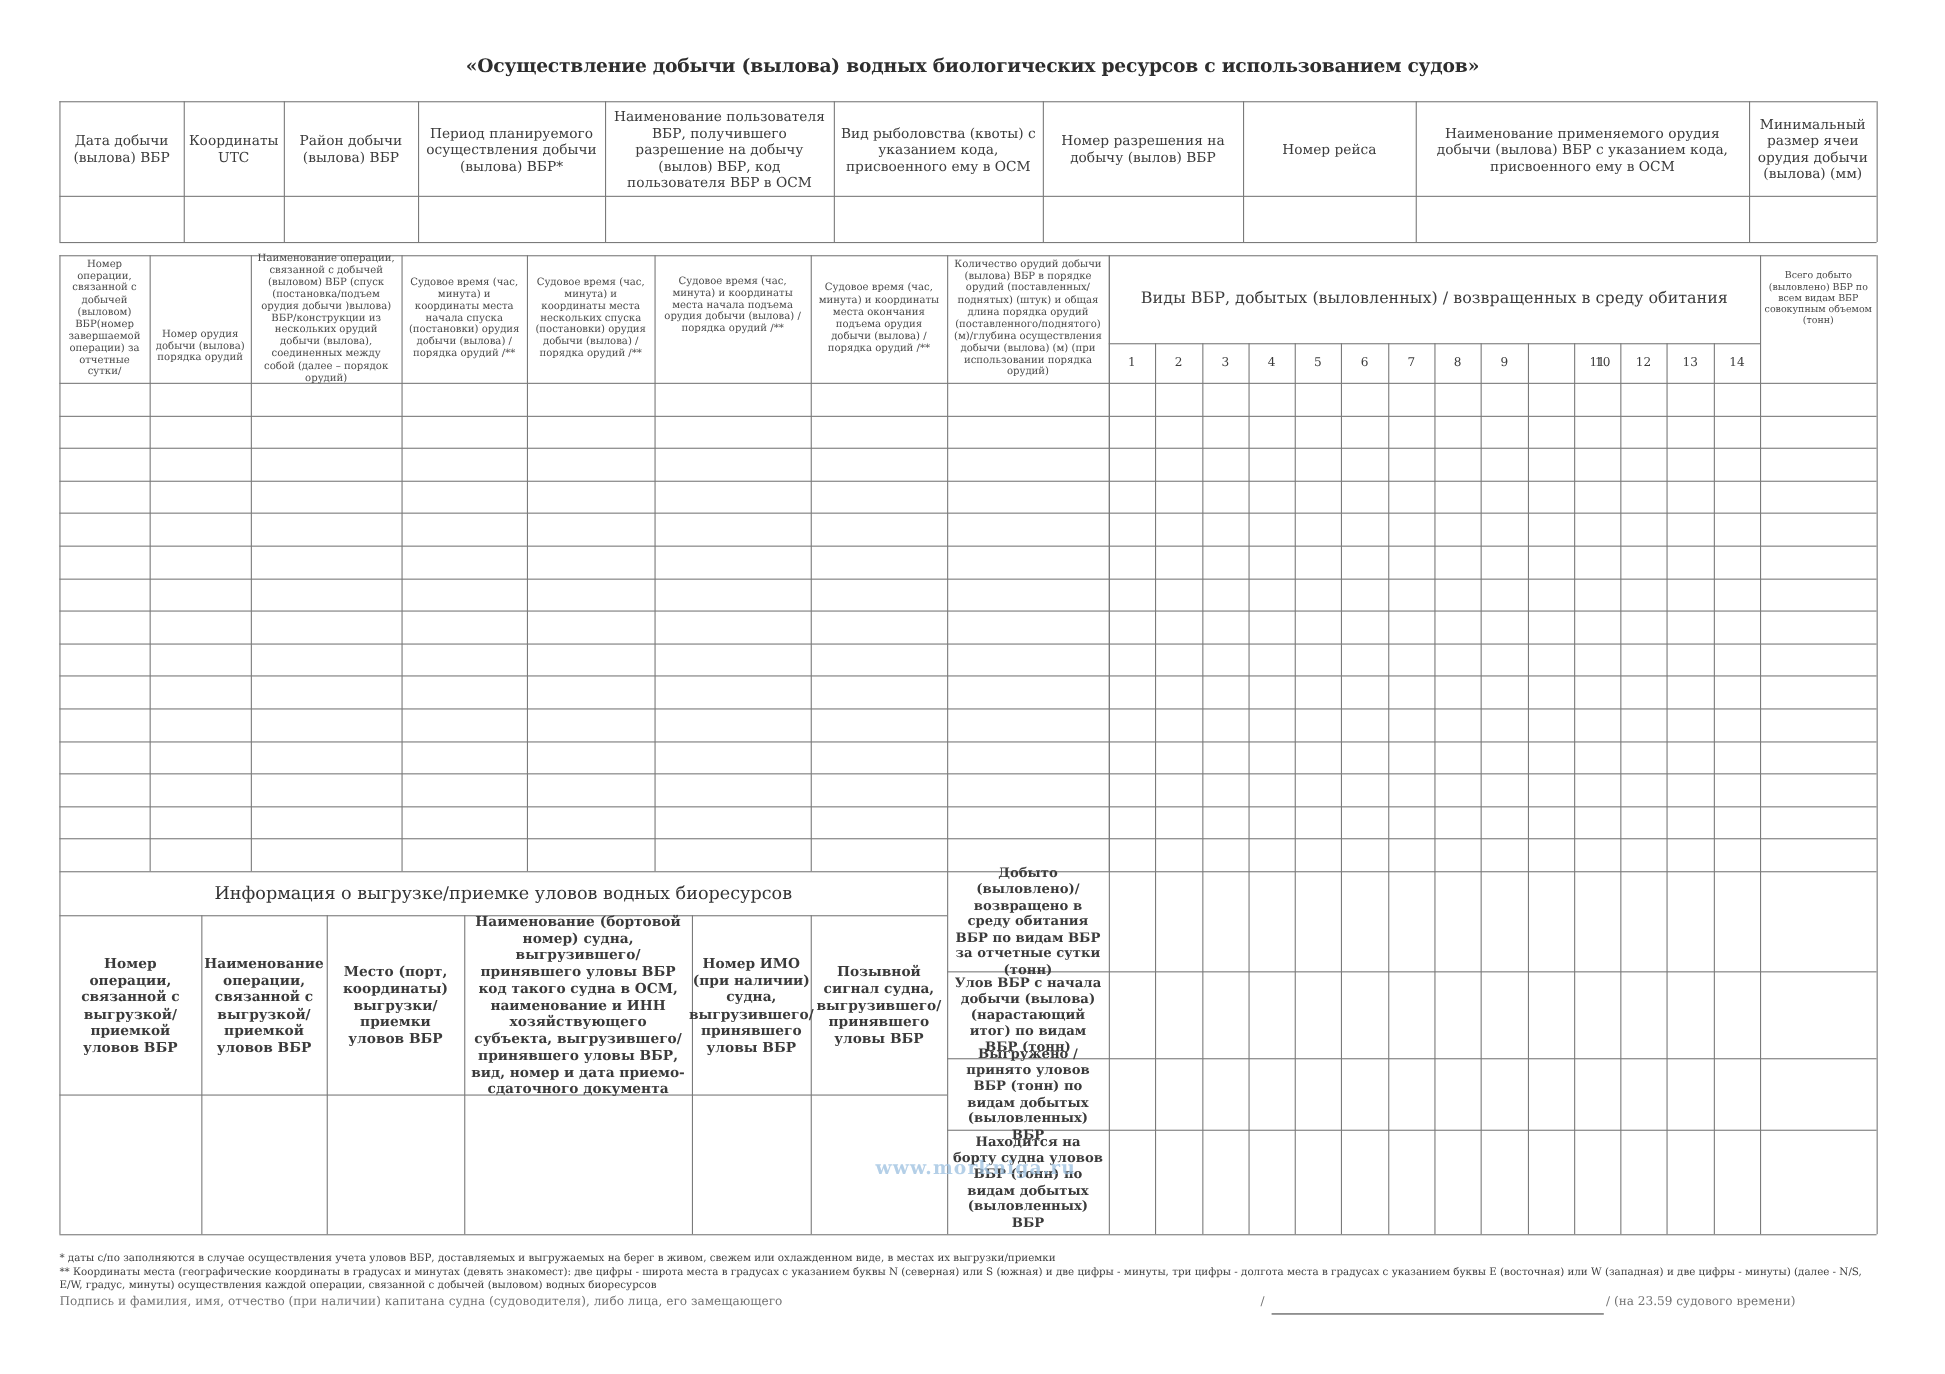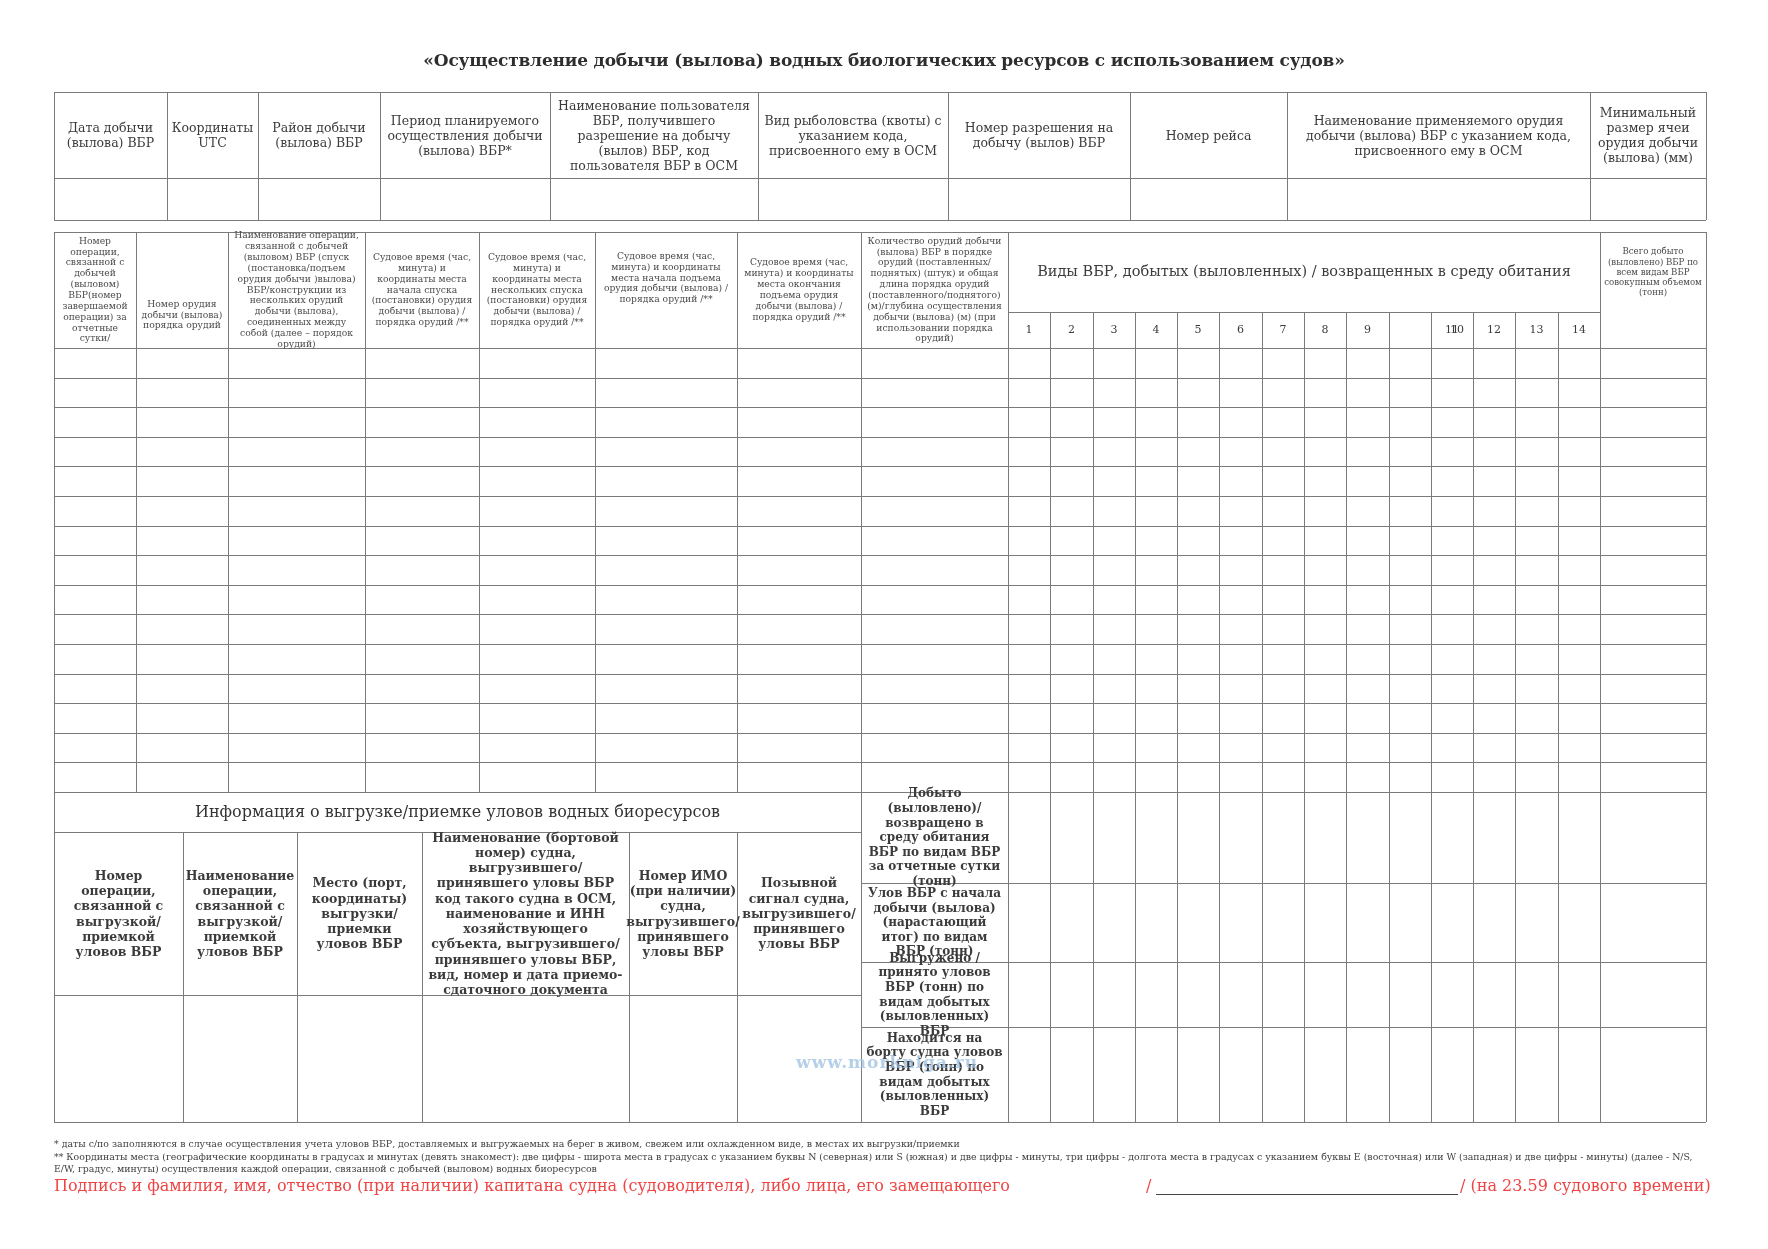--- a/index.html
+++ b/index.html
@@ -14,21 +14,21 @@
           justify-content:center; text-align:center; padding:2px 4px; line-height:1.2; }
   .h-top { font-size:12.5px; color:#3b3b3b; }
   .h-main { font-size:9.2px; color:#4a4a4a; line-height:1.18; }
   .h-species { font-size:14.5px; color:#3b3b3b; }
   .num { font-size:11px; color:#3b3b3b; }
   .h-total { font-size:8.6px; color:#4a4a4a; }
   .h-info { font-size:16px; color:#333; }
   .h-sub { font-size:12.5px; color:#3b3b3b; font-weight:bold; line-height:1.22; }
   .h-sum { font-size:12px; color:#3b3b3b; font-weight:bold; line-height:1.22; }
   .foot { font-size:9.4px; color:#3e3e3e; left:54px; width:1660px; line-height:1.25; }
-  .sig { font-size:16px; color:#ef4444; }
+  .sig { font-size:11px; color:#737373; }
   .watermark { font-size:17px; font-weight:bold; color:#9cc0e0; opacity:0.75; letter-spacing:1px; }
 </style>
 </head>
 <body>
 
 <div class="abs title">«Осуществление добычи (вылова) водных биологических ресурсов с использованием судов»</div>
 
 <div id="top-table">
     <div class="ln-h" style="left: 54px; width: 1652px; top: 92px;"></div>
     <div class="ln-h" style="left: 54px; width: 1652px; top: 178px;"></div>

